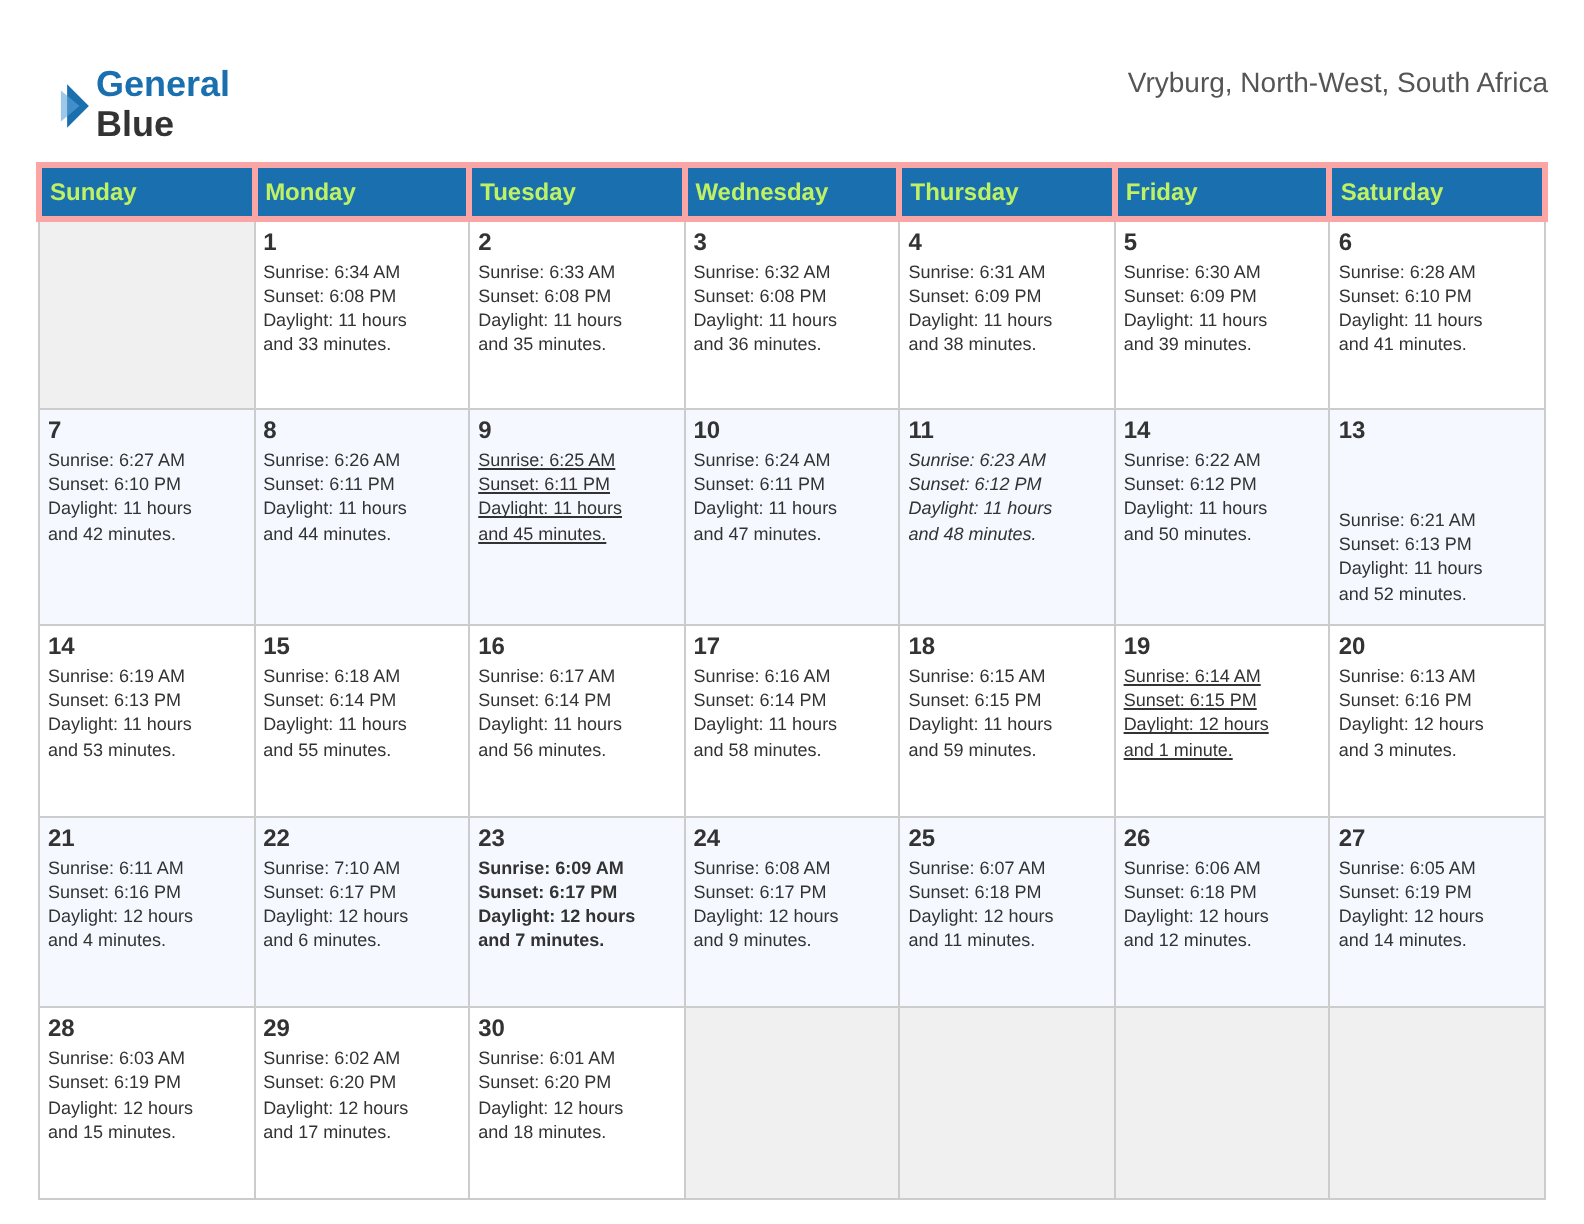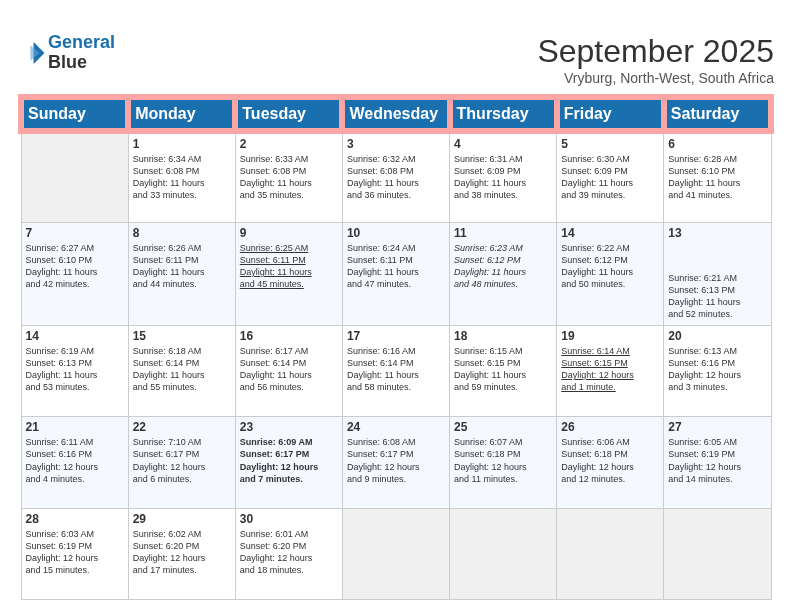--- a/index.html
+++ b/index.html
@@ -52,26 +52,26 @@
       color: #555;
     }
     .calendar-table {
       width: 100%;
       border-collapse: collapse;
       flex: 1;
       table-layout: fixed;
     }
     .calendar-table thead th {
       background: #1a6faf;
-      color: #ffffff;
-      font-size: 16px;
+      color: #bef264;
+      font-size: 12px;
       font-weight: bold;
       padding: 5px 4px;
       text-align: left;
-      border: 6px solid #fca5a5;
+      border: 3px solid #fca5a5;
     }
     .calendar-table tbody td {
       border: 1px solid #ccc;
       vertical-align: top;
       padding: 3px 4px;
       font-size: 9.5px;
       color: #333;
       height: 90px;
     }
     .day-number {
@@ -107,21 +107,20 @@
       <svg class="logo-icon" viewBox="0 0 36 36">
         <polygon points="20,4 34,18 20,32" fill="#1a6faf"></polygon>
         <polygon points="16,8 28,18 16,28" fill="#5ba3d9" opacity="0.6"></polygon>
       </svg>
       <div class="logo-text">
         <div><span class="blue">General</span></div>
         <div>Blue</div>
       </div>
     </div>
     <div class="title-block">
-      <div class="calendar-title">September 2025</div>
       <div class="calendar-subtitle">Vryburg, North-West, South Africa</div>
     </div>
   </div>
 
   <table class="calendar-table">
     <thead>
       <tr>
       <th>Sunday</th>
           <th>Monday</th>
           <th>Tuesday</th>

